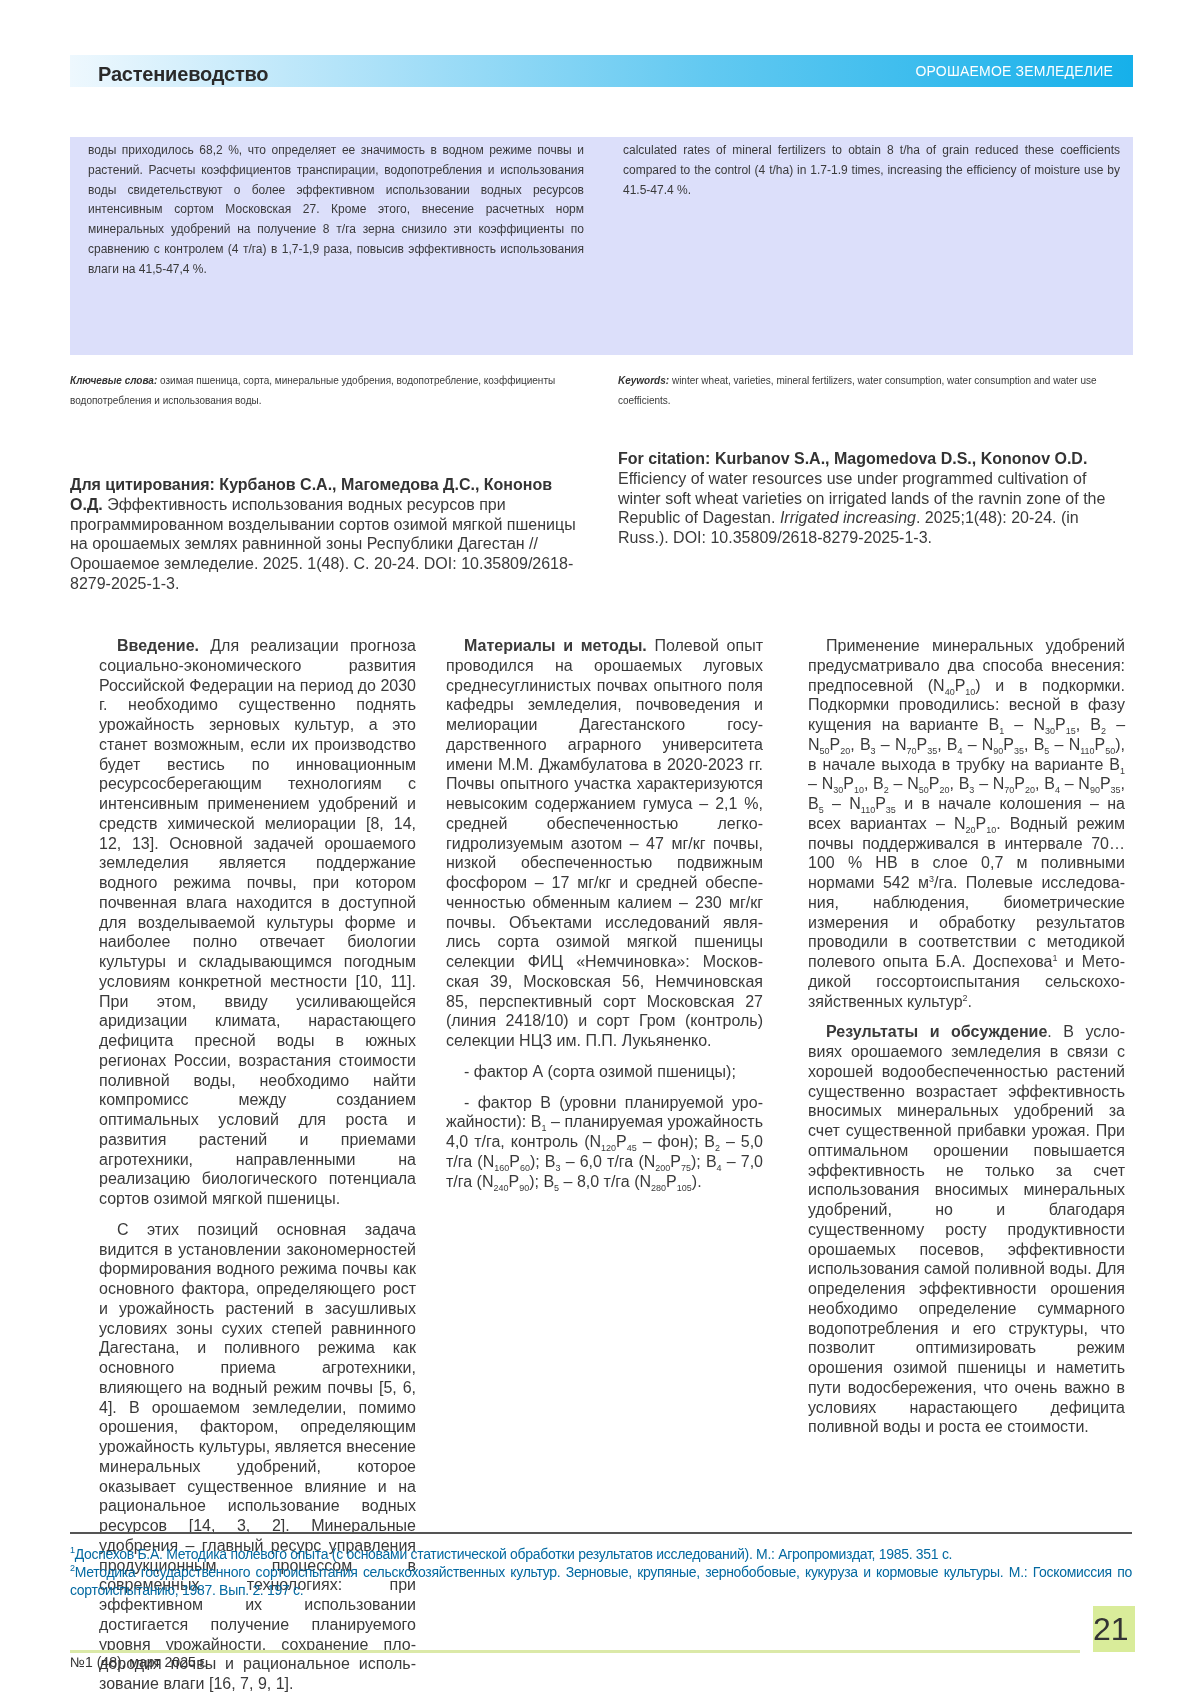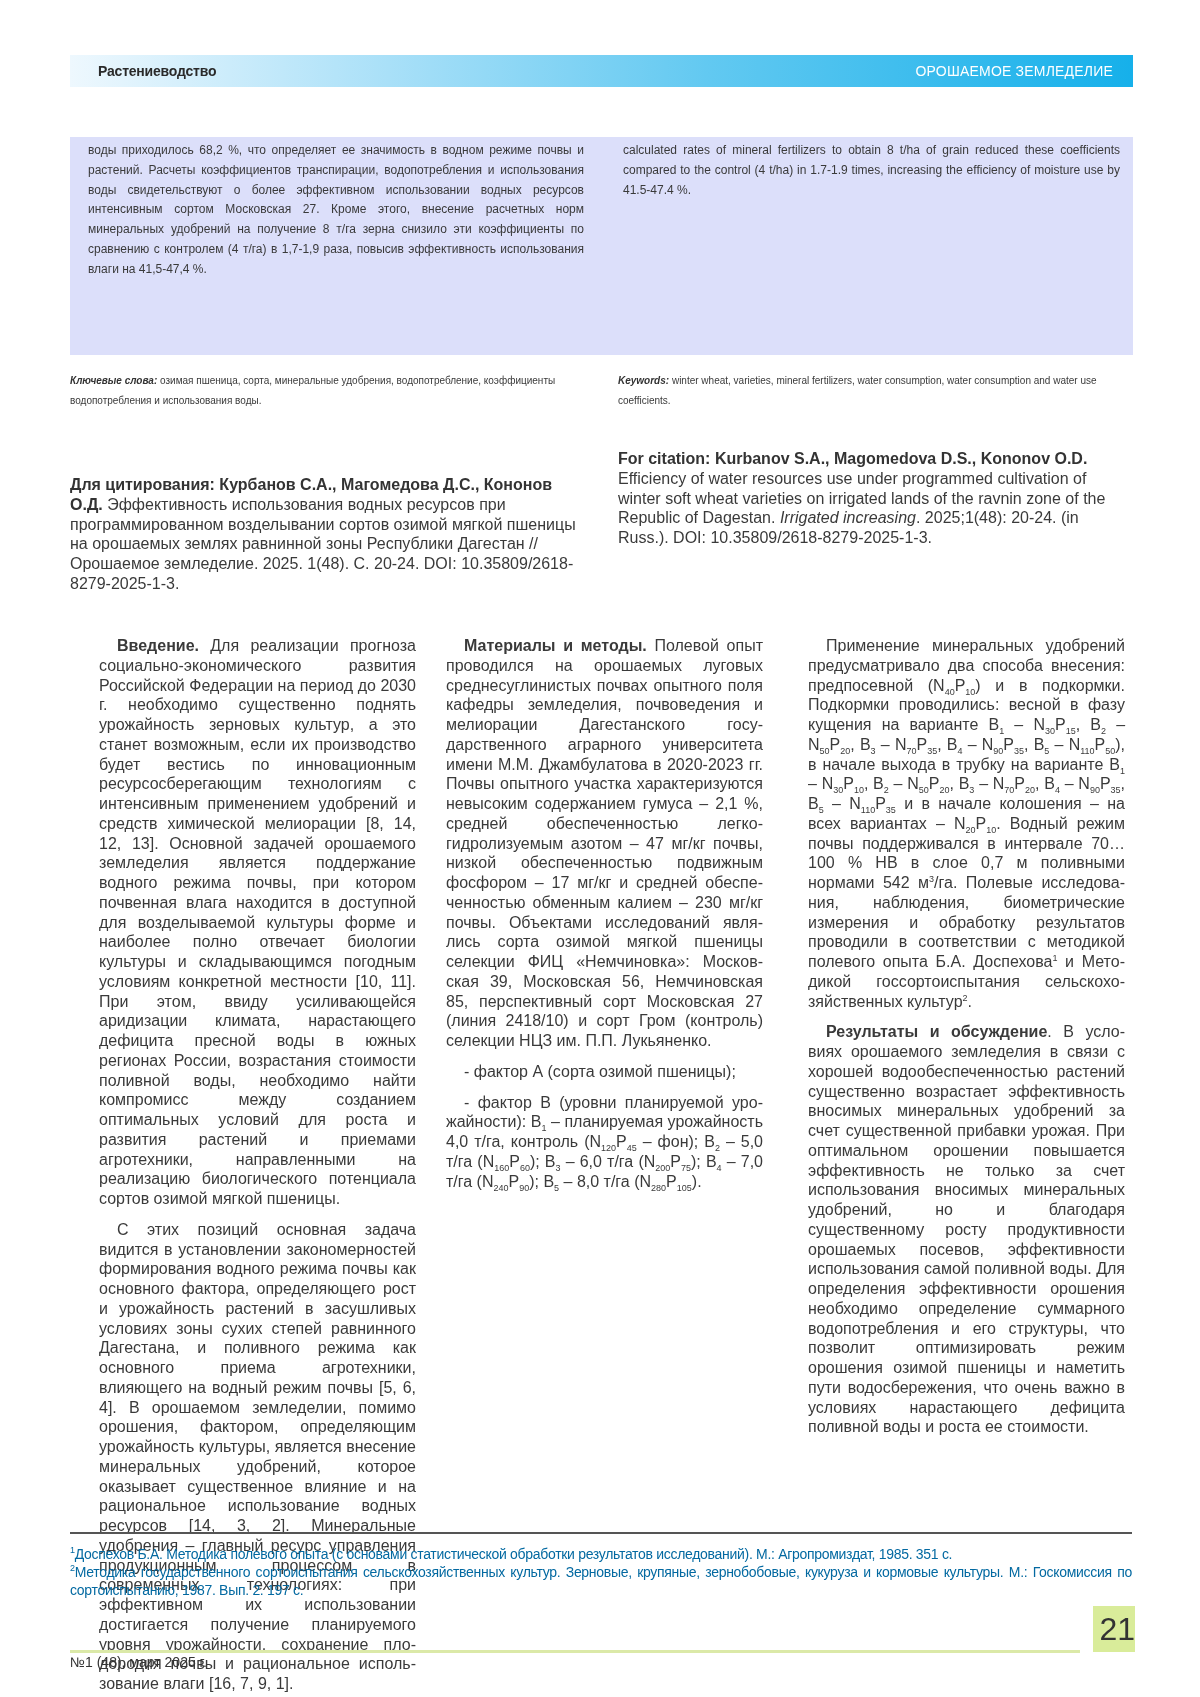--- a/index.html
+++ b/index.html
@@ -1,39 +1,39 @@
 <!DOCTYPE html>
 <html><head>
 <meta charset="utf-8">
 <style>
   html, body { margin:0; padding:0; background:#ffffff; }
   body { width:1200px; height:1697px; position:relative; overflow:hidden; font-family:"Liberation Sans", sans-serif; color:#333333; }
   .header-bar { position:absolute; left:70px; top:55px; width:1063px; height:32px;
     background:linear-gradient(to right, #eef8fe 0%, #a9e0f8 30%, #62c9f1 60%, #16b0ea 100%); }
-  .header-left { position:absolute; left:28px; top:8px; font-size:14px; font-weight:bold; color:#2a2a2a; font-family:"Liberation Sans", sans-serif; letter-spacing:-0.2px; }
+  .header-left { position:absolute; left:28px; top:8px; font-size:20px; font-weight:bold; color:#2a2a2a; font-family:"Liberation Sans", sans-serif; letter-spacing:-0.2px; }
   .header-right { position:absolute; right:20px; top:8px; font-size:14px; color:#ffffff; letter-spacing:0.2px; }
   .abstract-box { position:absolute; left:70px; top:137px; width:1063px; height:218px; background:#dcdffa; }
   .abs-col { position:absolute; top:4px; font-size:12px; line-height:19.8px; color:#3a3a3a; text-align:justify; }
   .abs-ru { left:18px; width:496px; }
   .abs-en { left:553px; width:497px; }
   .kw { position:absolute; font-size:10px; line-height:19.8px; color:#3a3a3a; }
   .kw b, .cite b { color:#333; }
   .cite { position:absolute; font-size:16px; line-height:19.8px; color:#3a3a3a; }
   .col { position:absolute; top:625px; width:339px; font-size:16px; line-height:19.75px; color:#3a3a3a; text-align:justify; hyphens:manual; }
   .col p { margin:11px; text-indent:18px; }
   .c1 { left:88px; }
   .c2 { left:435px; }
   .c3 { left:797px; }
   sub, sup { font-size:9px; line-height:0; }
   .fn-rule { position:absolute; left:70px; top:1532px; width:1062px; height:2px; background:#555; }
   .footnotes { position:absolute; left:70px; top:1545px; width:1062px; font-size:14px; line-height:18px; color:#0369a1; text-align:justify; letter-spacing:-0.3px; }
   .footnotes p { margin:0; }
   .footer-issue { position:absolute; left:70px; top:1638px; font-size:14px; color:#333;margin-top:16px; }
   .footer-rule { position:absolute; left:70px; top:1650px; width:1010px; height:3px; background:#dbe9a8; }
-  .page-num { position:absolute; left:1093px; top:1606px; width:42px; height:46px; background:#d9ec9a; font-size:32px; line-height:46px; text-align:right; color:#333; }
+  .page-num { position:absolute; left:1093px; top:1606px; width:42px; height:46px; background:#d9ec9a; font-size:32px; line-height:46px; text-align:left; color:#333; }
 </style>
 </head>
 <body>
 
 <div class="header-bar">
   <span class="header-left">Растениеводство</span>
   <span class="header-right">ОРОШАЕМОЕ ЗЕМЛЕДЕЛИЕ</span>
 </div>
 
 <div class="abstract-box">

